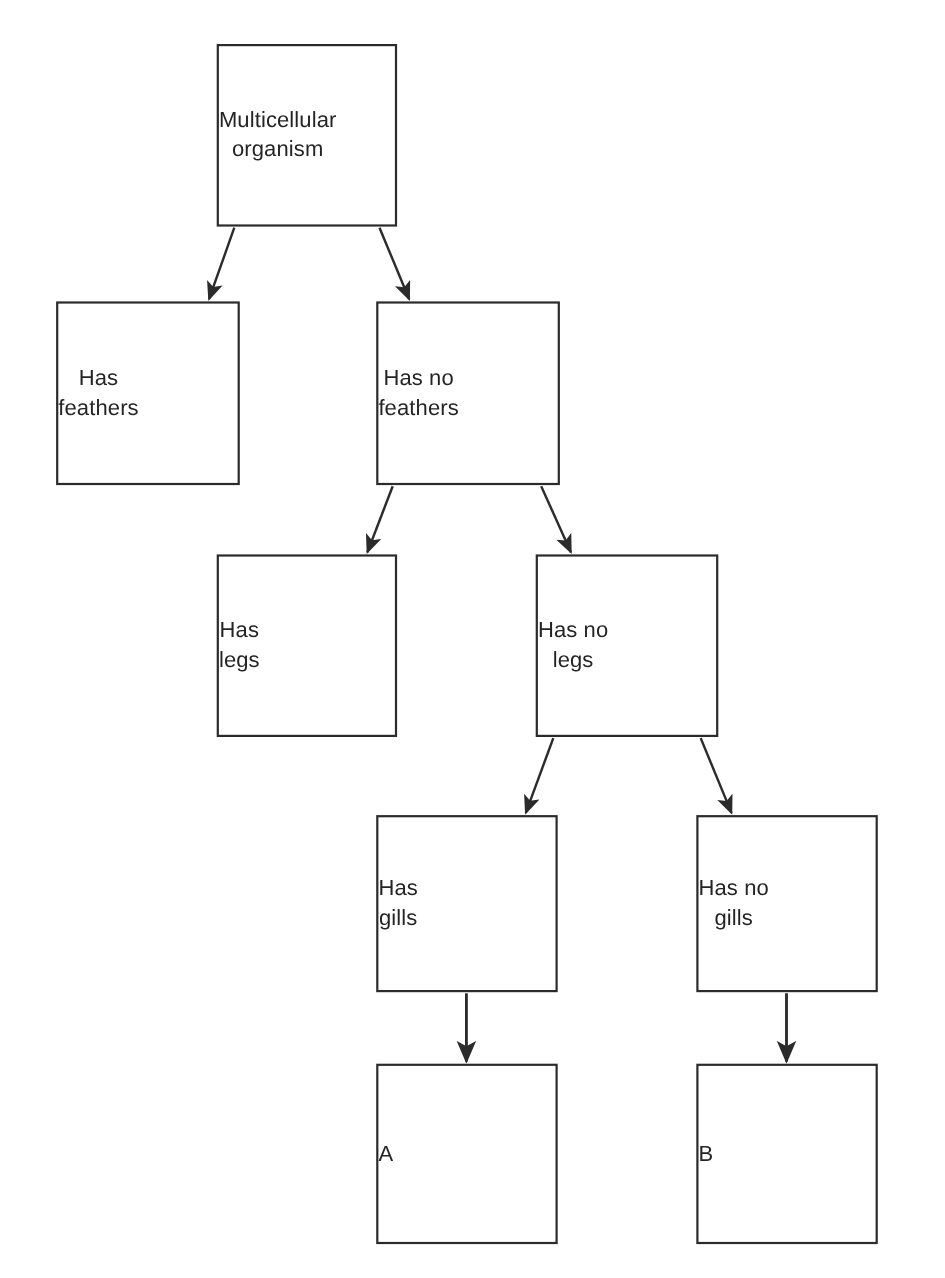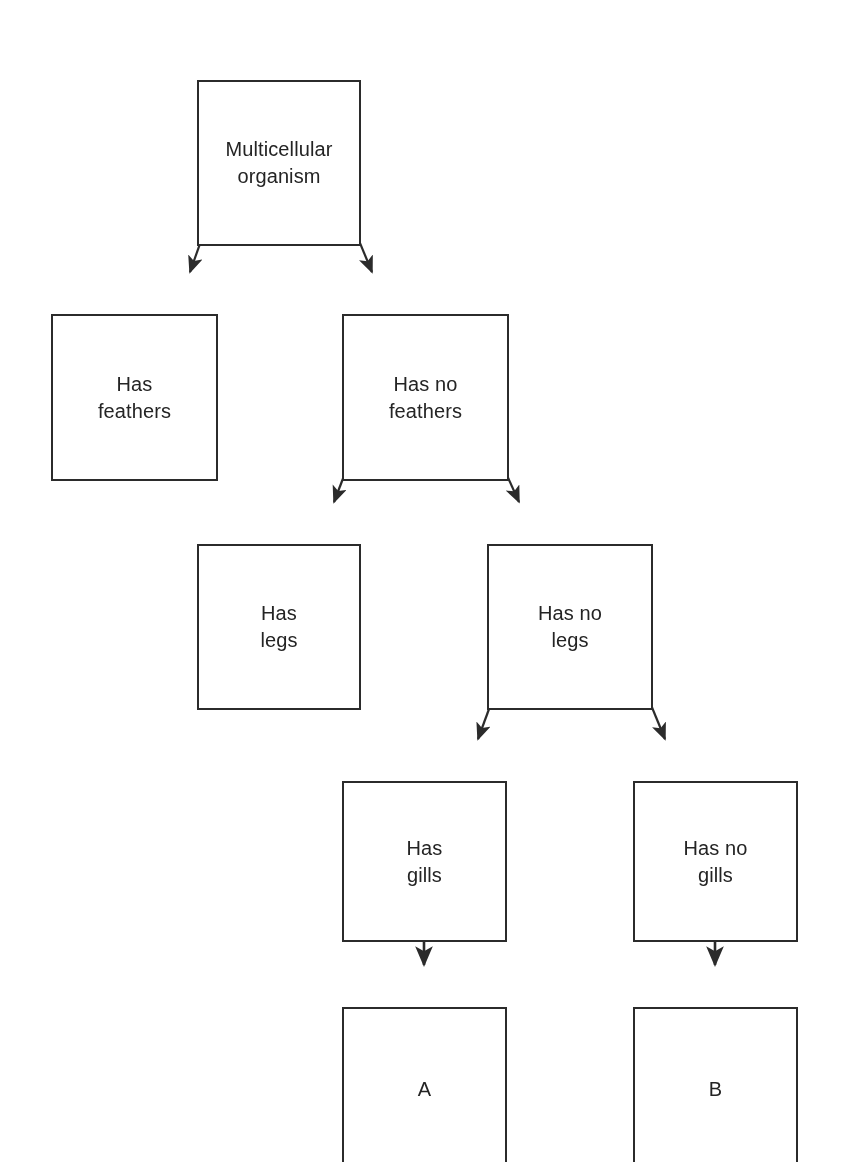--- a/index.html
+++ b/index.html
@@ -23,24 +23,23 @@
     height: 1162px;
     pointer-events: none;
   }
   .node {
     position: absolute;
     box-sizing: border-box;
     background: #ffffff;
     border: 2px solid #2b2b2b;
     display: flex;
     align-items: center;
-    justify-content: center;
+    justify-content: flex-start;
     text-align: center;
     z-index: 2;
-    margin-top: 40px;
   }
   .node-label {
     font-family: "Liberation Sans", sans-serif;
     font-size: 20px;
     line-height: 1.35;
     color: #242424;
     letter-spacing: 0.1px;
     white-space: pre-line;
   }
   .leaf-label {

